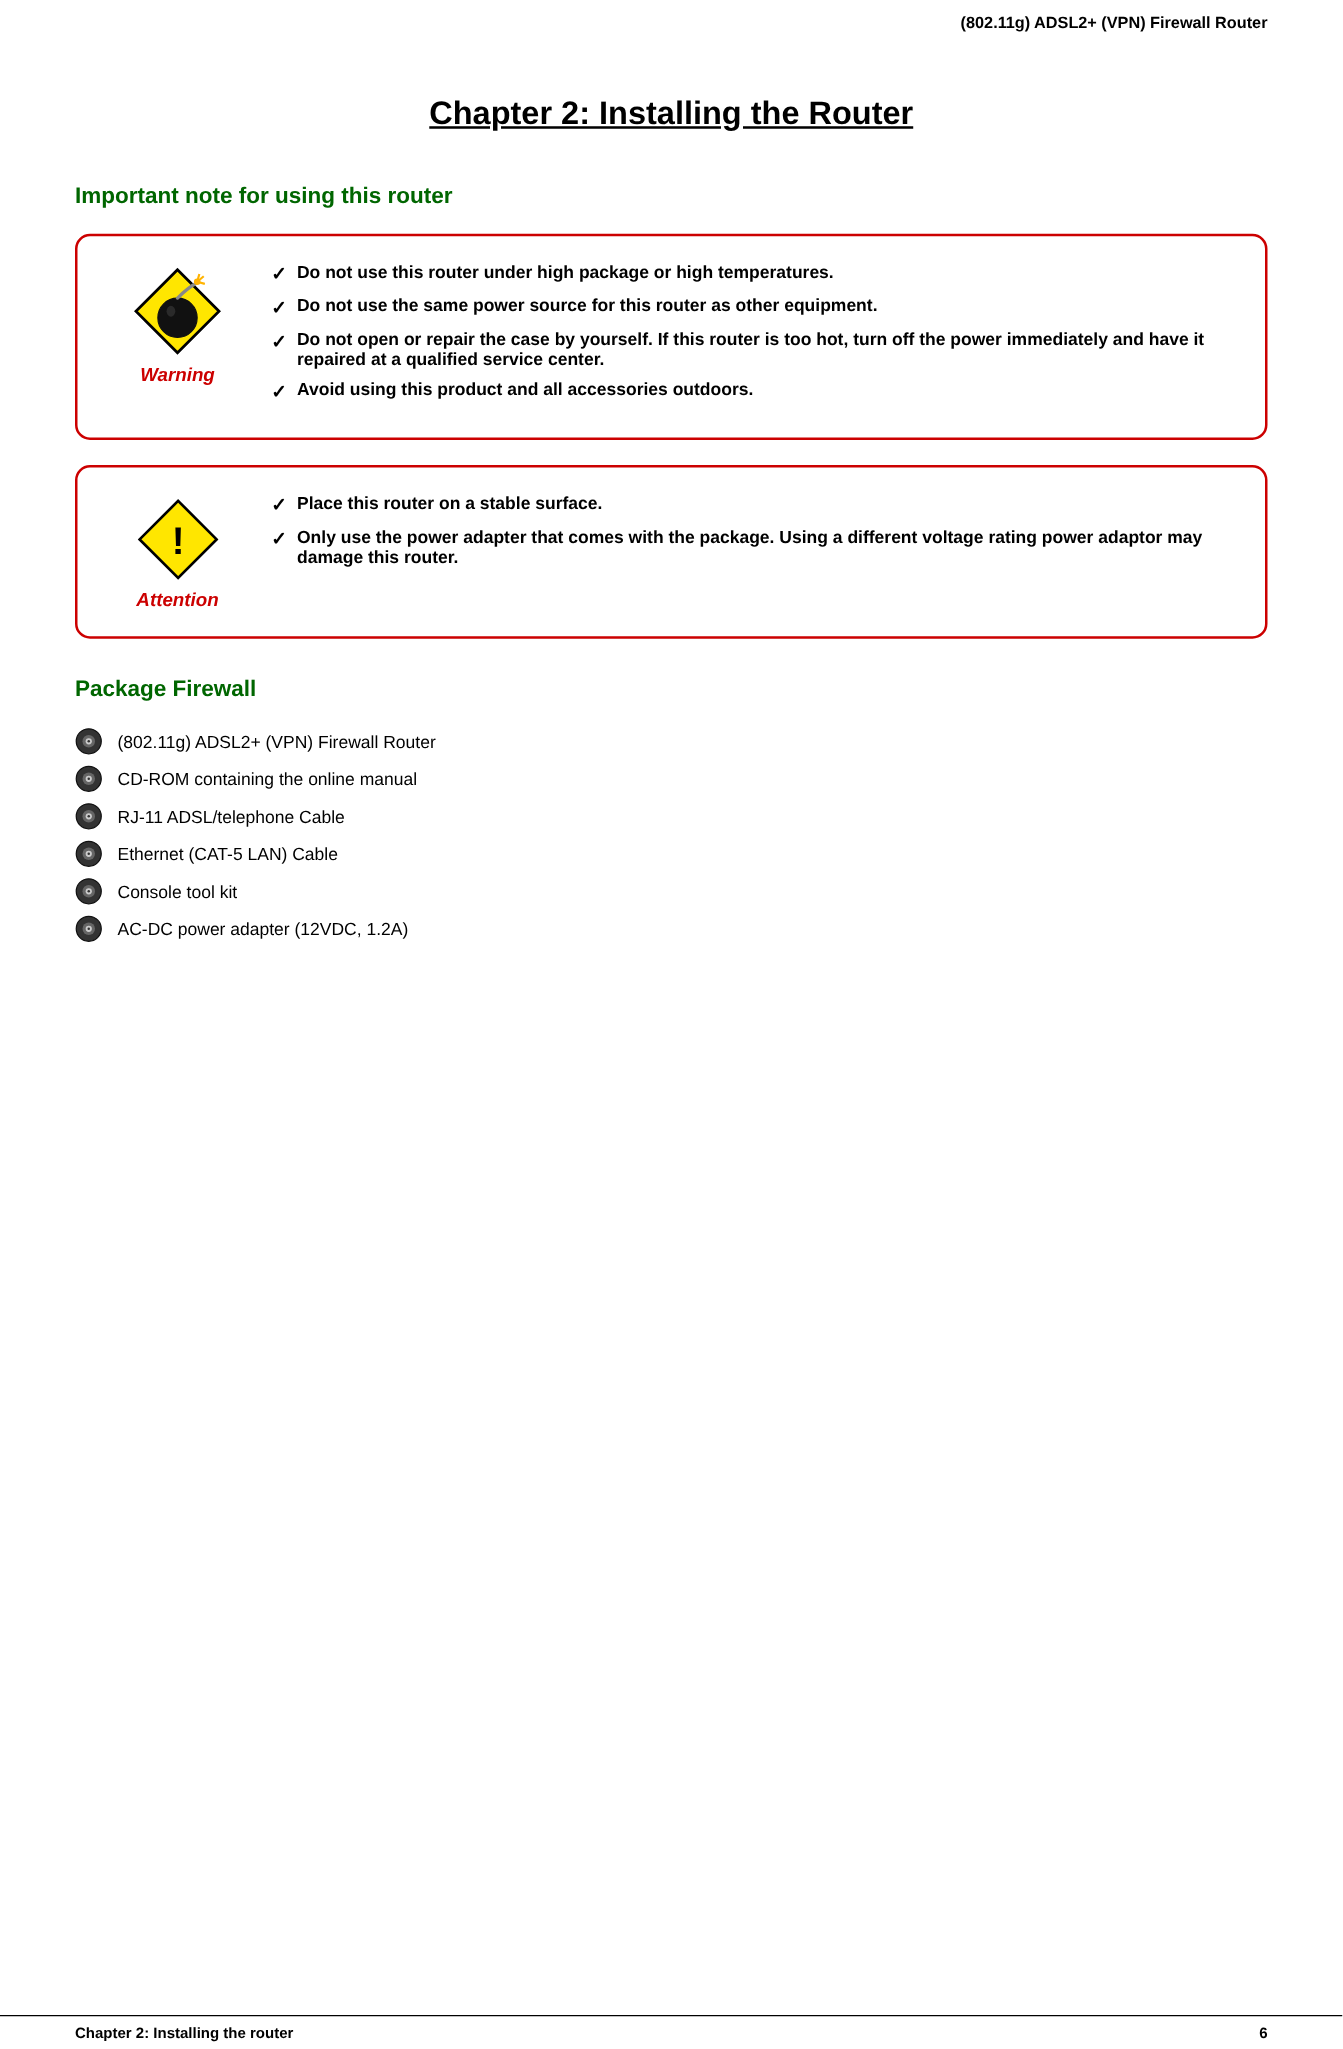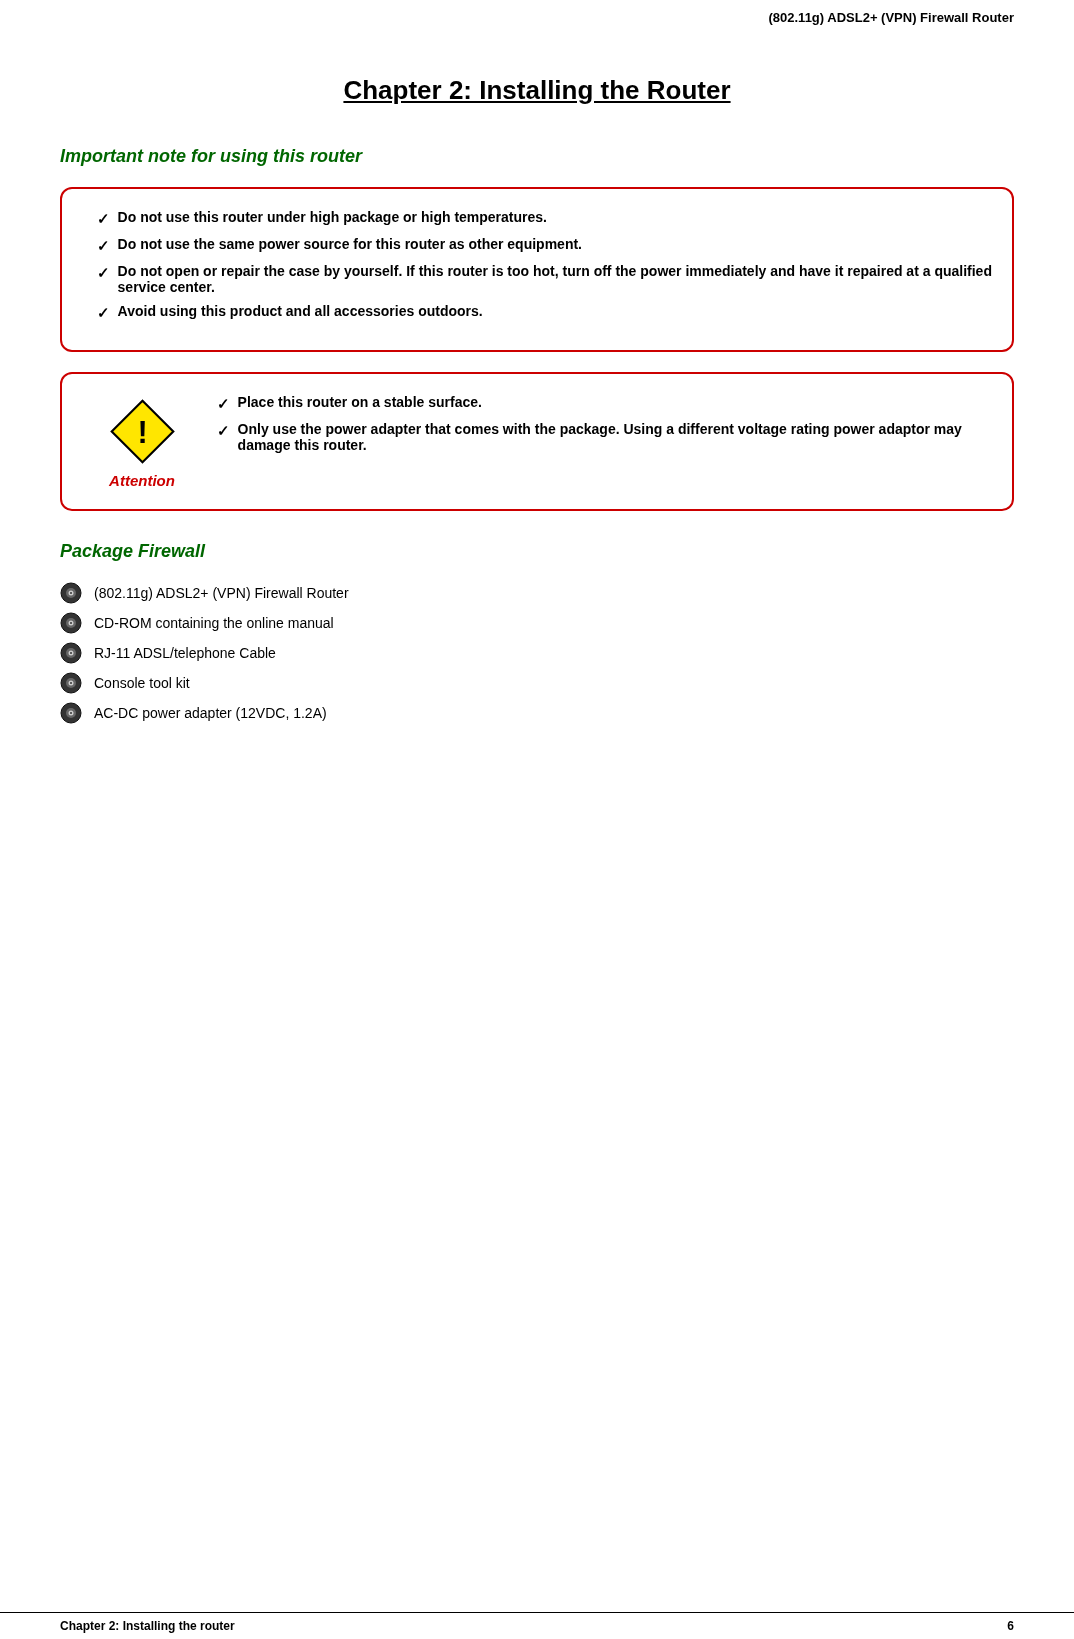--- a/index.html
+++ b/index.html
@@ -25,21 +25,20 @@
       font-size: 26px;
       font-weight: bold;
       text-decoration: underline;
       margin: 30px 0 40px 0;
     }
     .section-title {
       font-size: 18px;
       font-weight: bold;
       color: #006600;
       margin-bottom: 20px;
-      font-style: italic;
     }
     .notice-box {
       border: 2px solid #cc0000;
       border-radius: 12px;
       display: flex;
       flex-direction: row;
       align-items: flex-start;
       padding: 20px;
       margin-bottom: 20px;
       background: #fff;
@@ -129,20 +128,40 @@
 </head>
 <body>
 
 <div class="header-line">(802.11g) ADSL2+ (VPN) Firewall Router</div>
 
 <h1 class="chapter-title">Chapter 2: Installing the Router</h1>
 
 <div class="section-title">Important note for using this router</div>
 
 <div class="notice-box">
+  <div class="notice-icon-col">
+
+    <svg class="bomb-icon" viewBox="0 0 80 80" xmlns="http://www.w3.org/2000/svg">
+
+      <polygon points="40,2 78,40 40,78 2,40" fill="#FFE600" stroke="#000" stroke-width="2.5"></polygon>
+
+      <circle cx="40" cy="46" r="18" fill="#111" stroke="#111" stroke-width="1"></circle>
+
+      <path d="M40 28 Q50 18 58 14" stroke="#888" stroke-width="3" fill="none" stroke-linecap="round"></path>
+
+      <circle cx="58" cy="13" r="3" fill="#FFB300"></circle>
+
+      <line x1="58" y1="13" x2="64" y2="8" stroke="#FFB300" stroke-width="2"></line>
+      <line x1="58" y1="13" x2="65" y2="15" stroke="#FFB300" stroke-width="2"></line>
+      <line x1="58" y1="13" x2="60" y2="6" stroke="#FFB300" stroke-width="2"></line>
+
+      <ellipse cx="34" cy="40" rx="4" ry="5" fill="#444" opacity="0.5"></ellipse>
+    </svg>
+    <div class="notice-label">Warning</div>
+  </div>
   <div class="notice-content">
     <ul>
     <li>
           <span class="check">✓</span>
           <span>Do not use this router under high package or high temperatures.</span>
         </li>
         <li>
           <span class="check">✓</span>
           <span>Do  not  use  the  same  power  source  for  this  router  as  other equipment.</span>
         </li>
@@ -211,20 +230,29 @@
     </svg>
     <span>RJ-11 ADSL/telephone Cable</span>
   </li>
       <li>
     <svg class="pkg-icon" viewBox="0 0 22 22" xmlns="http://www.w3.org/2000/svg">
       <circle cx="11" cy="11" r="10" fill="#333" stroke="#111" stroke-width="1"></circle>
       <circle cx="11" cy="11" r="5" fill="#666"></circle>
       <circle cx="11" cy="11" r="2.5" fill="#ccc"></circle>
       <circle cx="11" cy="11" r="1" fill="#333"></circle>
     </svg>
+    <span>Ethernet (CAT-5 LAN) Cable</span>
+  </li>
+      <li>
+    <svg class="pkg-icon" viewBox="0 0 22 22" xmlns="http://www.w3.org/2000/svg">
+      <circle cx="11" cy="11" r="10" fill="#333" stroke="#111" stroke-width="1"></circle>
+      <circle cx="11" cy="11" r="5" fill="#666"></circle>
+      <circle cx="11" cy="11" r="2.5" fill="#ccc"></circle>
+      <circle cx="11" cy="11" r="1" fill="#333"></circle>
+    </svg>
     <span>Console tool kit</span>
   </li>
       <li>
     <svg class="pkg-icon" viewBox="0 0 22 22" xmlns="http://www.w3.org/2000/svg">
       <circle cx="11" cy="11" r="10" fill="#333" stroke="#111" stroke-width="1"></circle>
       <circle cx="11" cy="11" r="5" fill="#666"></circle>
       <circle cx="11" cy="11" r="2.5" fill="#ccc"></circle>
       <circle cx="11" cy="11" r="1" fill="#333"></circle>
     </svg>
     <span>AC-DC power adapter (12VDC, 1.2A)</span>

